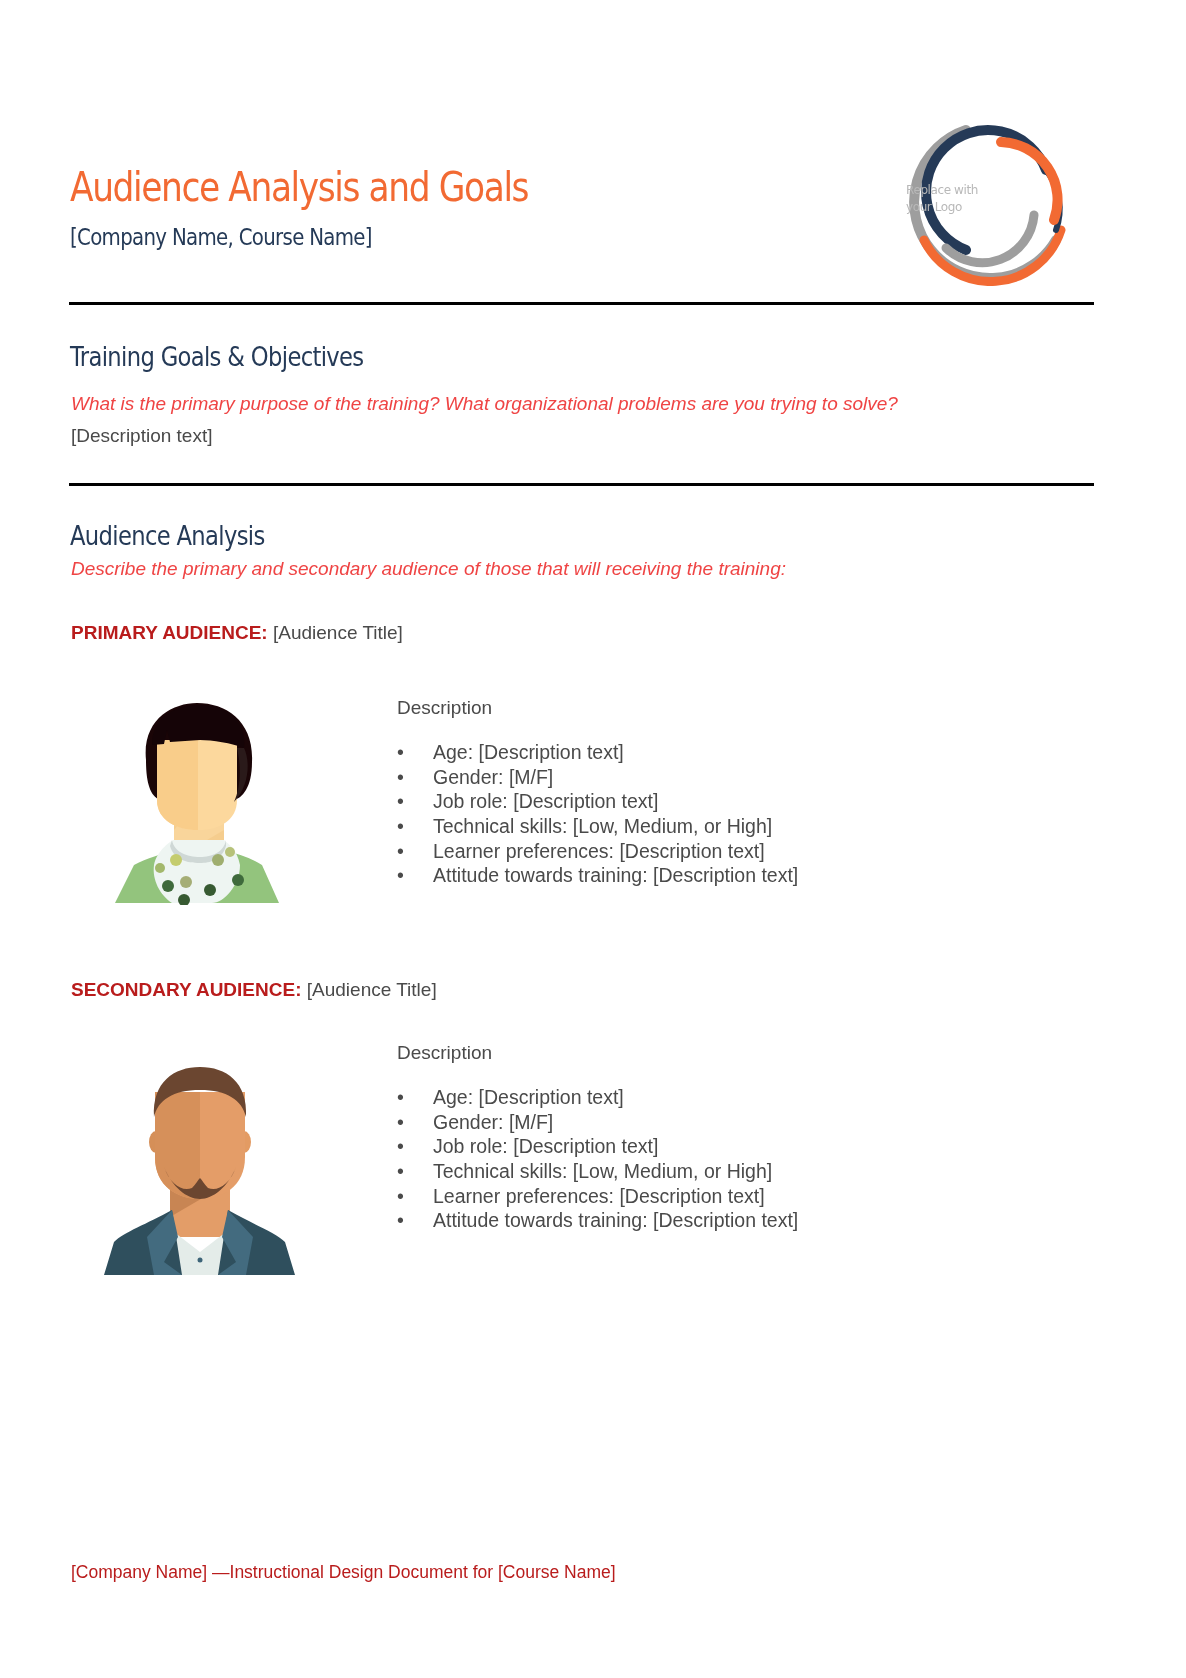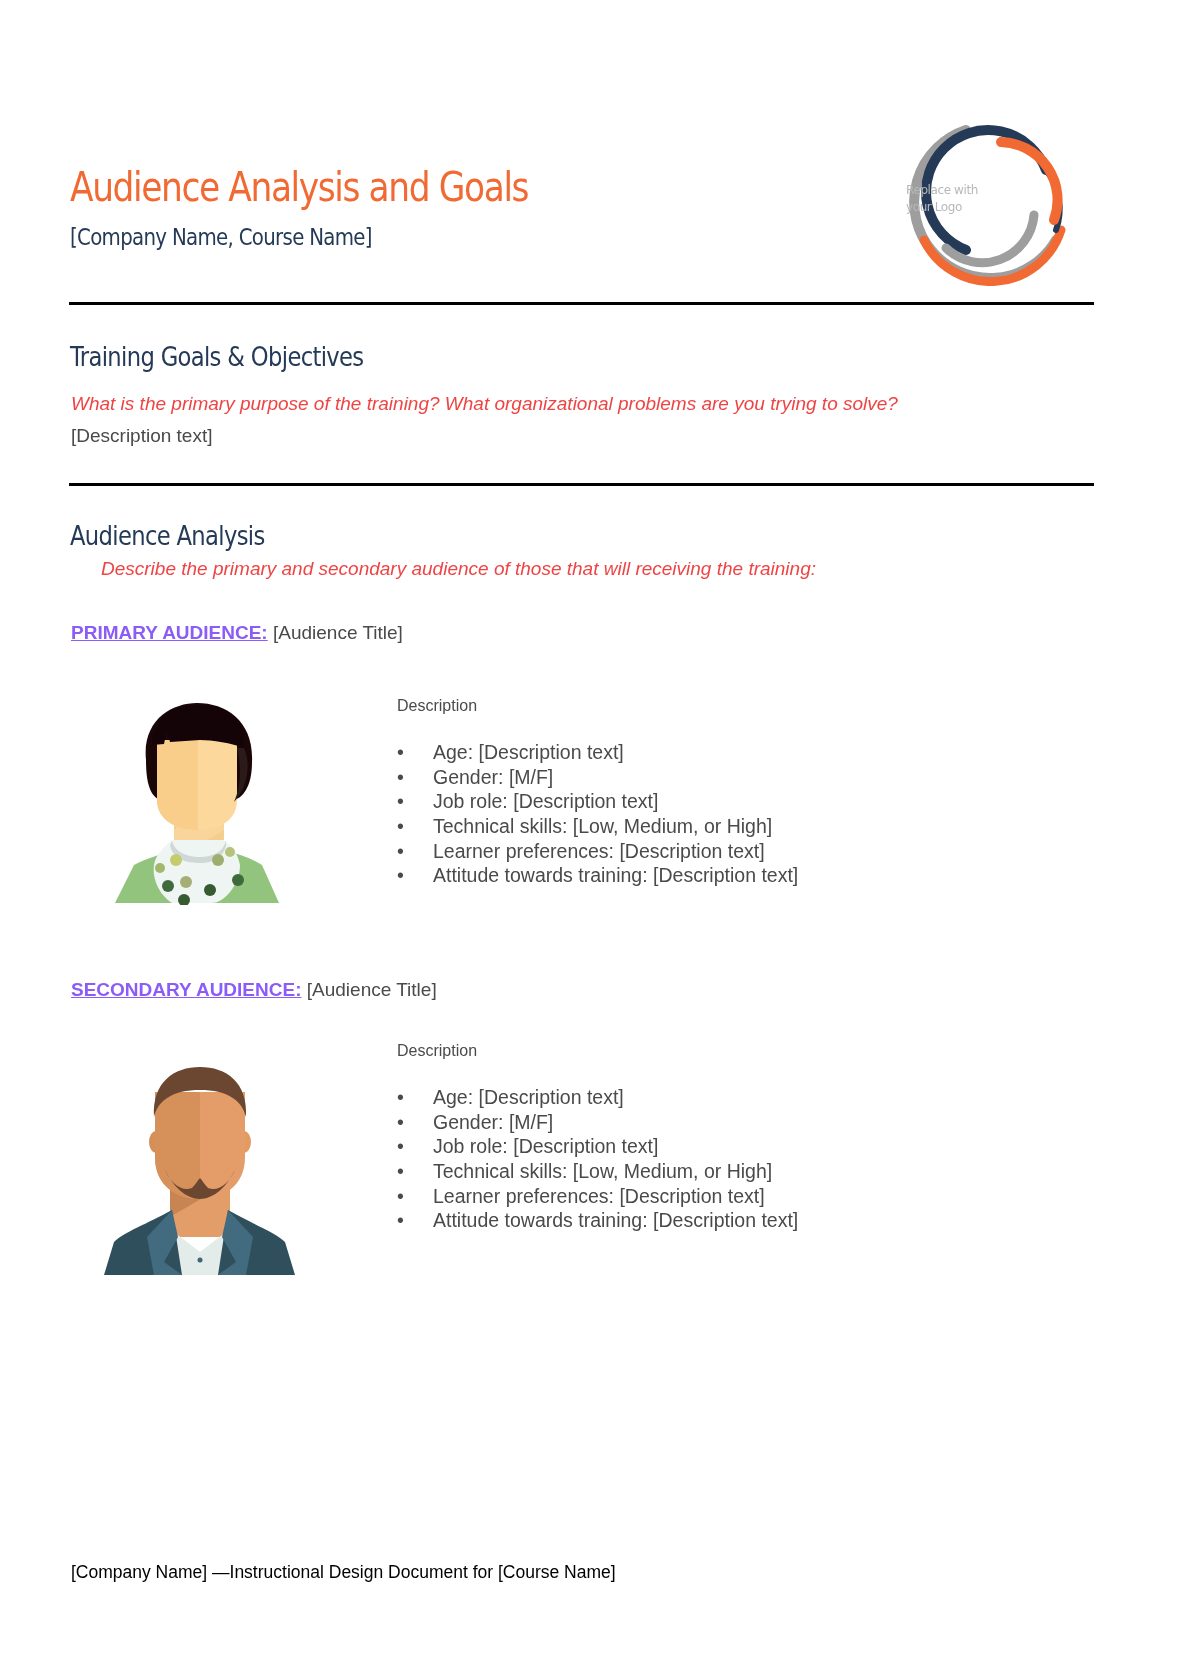--- a/index.html
+++ b/index.html
@@ -5,26 +5,26 @@
   html, body { margin:0; padding:0; background:#ffffff; }
   body { width:1186px; height:1678px; position:relative; overflow:hidden; font-family:"Liberation Sans", sans-serif; }
   .abs { position:absolute; }
   .title { left:70px; top:164px; font-family:"DejaVu Sans", sans-serif; font-size:40px; color:#f26a33; letter-spacing:-1.6px; transform:scaleX(0.86); transform-origin:left top; white-space:nowrap; }
   .subtitle { left:70px; top:224px; font-family:"DejaVu Sans", sans-serif; font-size:23px; color:#253a57; letter-spacing:-0.8px; transform:scaleX(0.86); transform-origin:left top; white-space:nowrap; }
   .rule { left:69px; width:1025px; height:3px; background:#000; }
   .h2 { left:70px; font-family:"DejaVu Sans", sans-serif; font-size:27px; color:#253a57; letter-spacing:-0.8px; transform:scaleX(0.84); transform-origin:left top; white-space:nowrap; }
   .q { left:71px; font-size:19px; font-style:italic; color:#ef4444; white-space:nowrap; }
   .body-text { left:71px; font-size:19px; color:#4a4a4a; white-space:nowrap; }
   .aud-label { left:71px; font-size:19px; color:#4a4a4a; white-space:nowrap; }
-  .aud-label b { color:#8b5cf6; font-weight:bold;text-decoration:underline; }
-  .desc-head { left:397px; font-size:16px; color:#4a4a4a; white-space:nowrap; }
+  .aud-label b { color:#b91c1c; font-weight:bold; }
+  .desc-head { left:397px; font-size:19px; color:#4a4a4a; white-space:nowrap; }
   .bullets { left:397px; margin:0; padding:0; list-style:none; font-size:19.5px; color:#4a4a4a; }
   .bullets li { height:24.7px; line-height:24.7px; white-space:nowrap; position:relative; padding-left:36px; }
   .bullets li .dot { position:absolute; left:0; top:0; }
-  .footer { left:71px; top:1562px; font-size:17.5px; color:#000000; white-space:nowrap; }
+  .footer { left:71px; top:1562px; font-size:17.5px; color:#b91c1c; white-space:nowrap; }
   .logo { left:906px; top:120px; width:166px; height:166px; }
   .logo-text { position:absolute; left:0; top:62px; width:166px; text-align:left; font-family:"DejaVu Sans", sans-serif; font-size:12px; line-height:17px; color:#b8b8b8; letter-spacing:-0.4px; }
   .avatar { position:absolute; }
 </style>
 </head>
 <body>
 
 <div class="abs title">Audience Analysis and Goals</div>
 <div class="abs subtitle">[Company Name, Course Name]</div>
 
@@ -50,21 +50,21 @@
 
 <div class="abs rule" style="top:302px;"></div>
 
 <div class="abs h2" style="top:341px;">Training Goals &amp; Objectives</div>
 <div class="abs q" style="top:393px;">What is the primary purpose of the training? What organizational problems are you trying to solve?</div>
 <div class="abs body-text" style="top:425px;text-align:right;">[Description text]</div>
 
 <div class="abs rule" style="top:483px;"></div>
 
 <div class="abs h2" style="top:520px;">Audience Analysis</div>
-<div class="abs q" style="top:558px;margin-left:30px;">Describe the primary and secondary audience of those that will receiving the training:</div>
+<div class="abs q" style="top:558px;">Describe the primary and secondary audience of those that will receiving the training:</div>
 
 <div class="abs aud-label" style="top:622px;">
   <b>PRIMARY AUDIENCE:</b><span> [Audience Title]</span>
 </div>
 
 <div class="avatar" style="left:112px; top:700px;">
   <svg width="170" height="205" viewBox="0 0 170 205">
 
     <path d="M 34 60 C 30 20 60 3 85 3 C 115 3 142 22 140 62 C 140 88 130 98 122 100 L 48 100 C 38 96 34 82 34 60 Z" fill="#1a0507"></path>
 

